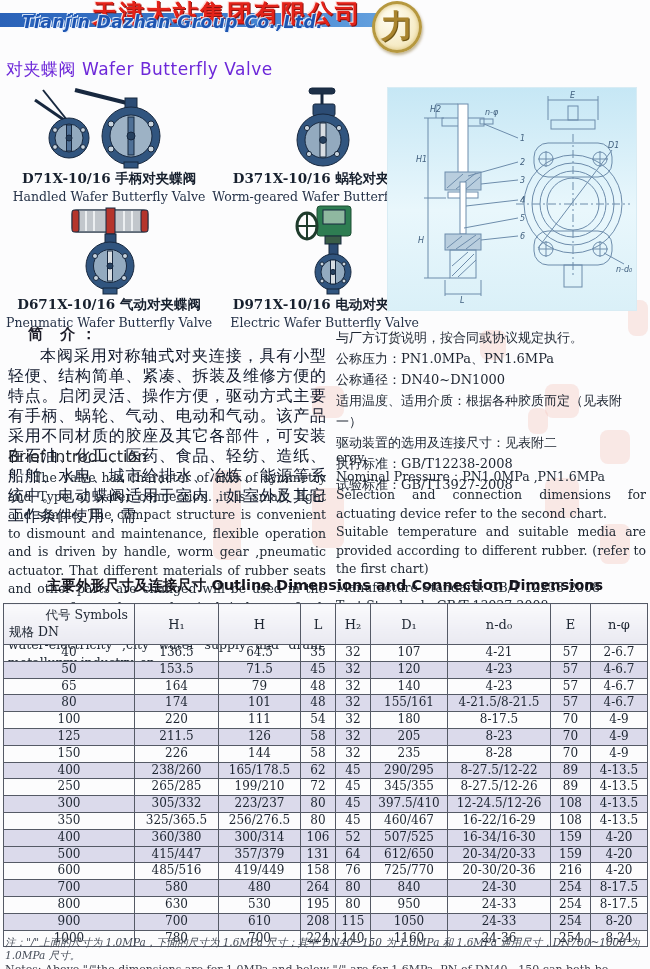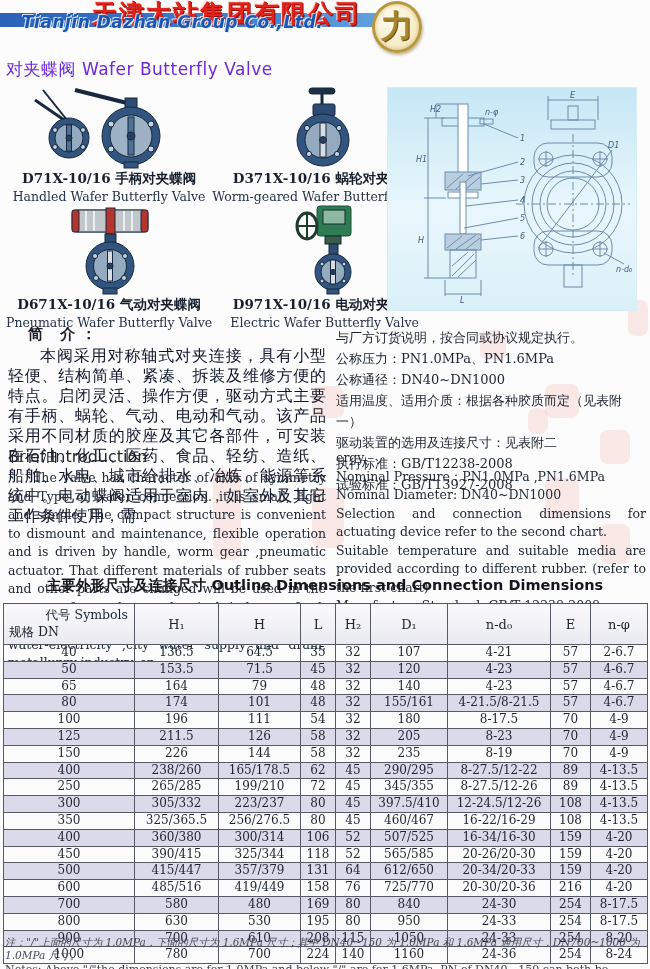--- a/index.html
+++ b/index.html
@@ -335,21 +335,20 @@
       <div>驱动装置的选用及连接尺寸：见表附二</div>
       <div>执行标准：GB/T12238-2008</div>
       <div>试验标准：GB/T13927-2008</div>
     </div>
 
   <div class="intro-en-title sans">Brief Introduction</div>
   <div class="intro-en-body">The valve has character of axis of symmetry and Type of wafer connection. it is small, light and simple. The compact structure is convenient to dismount and maintenance, flexible operation and is driven by handle, worm gear ,pneumatic actuator. That different materials of rubber seats and other parts are changed will be used in the system of petroleum, chemical industry, food, medicine, light spinning, papermaking , ship water-electricity ,city water supply and  drain, metallurgy industry, en-</div>
   <div class="intro-en-right">
       <div>ergy.</div>
       <div>Nominal Pressure：PN1.0MPa ,PN1.6MPa</div>
-      <div>Nominal Diameter: DN40~DN1000</div>
       <div>Selection and connection dimensions for actuating device refer to the second chart.</div>
       <div>Suitable temperature and suitable media are provided according to different rubber. (refer to the first chart)</div>
       <div>Manufacture Standard: GB/T 12238-2008</div>
       <div>Test Standard : GB/T 13927-2008</div>
     </div>
 
   <div class="tbl-title">
     <span>主要外形尺寸及连接尺寸</span>
     <span class="en">Outline Dimensions and Connection Dimensions</span>
   </div>
@@ -422,21 +421,21 @@
           <td>101</td>
           <td>48</td>
           <td>32</td>
           <td>155/161</td>
           <td>4-21.5/8-21.5</td>
           <td>57</td>
           <td>4-6.7</td>
         </tr>
         <tr>
           <td>100</td>
-          <td>196</td>
+          <td>220</td>
           <td>111</td>
           <td>54</td>
           <td>32</td>
           <td>180</td>
           <td>8-17.5</td>
           <td>70</td>
           <td>4-9</td>
         </tr>
         <tr class="stripe">
           <td>125</td>
@@ -449,21 +448,21 @@
           <td>70</td>
           <td>4-9</td>
         </tr>
         <tr>
           <td>150</td>
           <td>226</td>
           <td>144</td>
           <td>58</td>
           <td>32</td>
           <td>235</td>
-          <td>8-19</td>
+          <td>8-28</td>
           <td>70</td>
           <td>4-9</td>
         </tr>
         <tr class="stripe">
           <td>400</td>
           <td>238/260</td>
           <td>165/178.5</td>
           <td>62</td>
           <td>45</td>
           <td>290/295</td>
@@ -508,31 +507,20 @@
           <td>400</td>
           <td>360/380</td>
           <td>300/314</td>
           <td>106</td>
           <td>52</td>
           <td>507/525</td>
           <td>16-34/16-30</td>
           <td>159</td>
           <td>4-20</td>
         </tr>
-        <tr>
-          <td>450</td>
-          <td>390/415</td>
-          <td>325/344</td>
-          <td>118</td>
-          <td>52</td>
-          <td>565/585</td>
-          <td>20-26/20-30</td>
-          <td>159</td>
-          <td>4-20</td>
-        </tr>
         <tr class="stripe">
           <td>500</td>
           <td>415/447</td>
           <td>357/379</td>
           <td>131</td>
           <td>64</td>
           <td>612/650</td>
           <td>20-34/20-33</td>
           <td>159</td>
           <td>4-20</td>
@@ -545,21 +533,21 @@
           <td>76</td>
           <td>725/770</td>
           <td>20-30/20-36</td>
           <td>216</td>
           <td>4-20</td>
         </tr>
         <tr class="stripe">
           <td>700</td>
           <td>580</td>
           <td>480</td>
-          <td>169</td>
+          <td>264</td>
           <td>80</td>
           <td>840</td>
           <td>24-30</td>
           <td>254</td>
           <td>8-17.5</td>
         </tr>
         <tr>
           <td>800</td>
           <td>630</td>
           <td>530</td>

